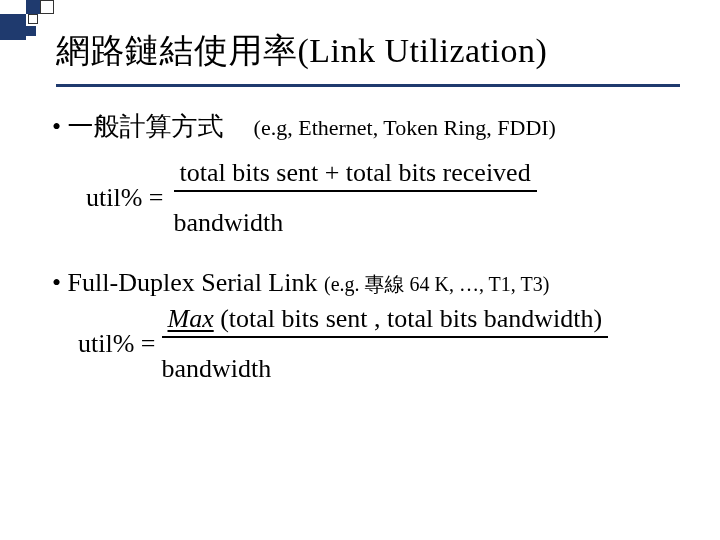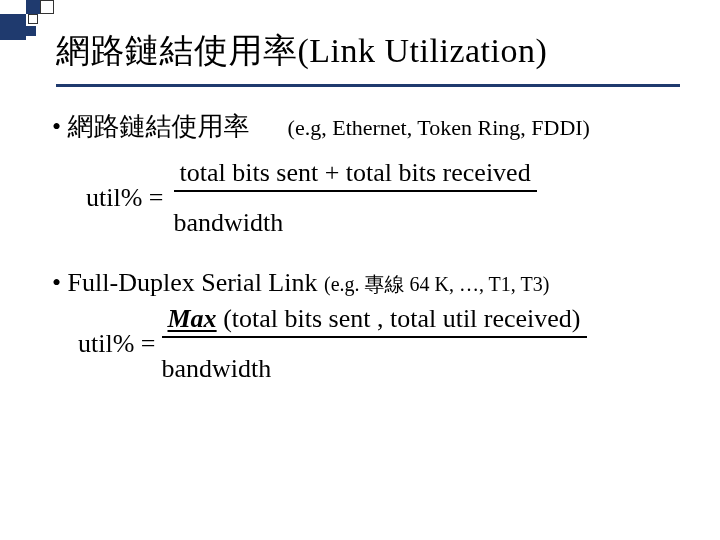--- a/index.html
+++ b/index.html
@@ -52,21 +52,21 @@
     }
     .content {
       padding: 22px 40px 0 52px;
     }
     .bullet-line {
       font-size: 26px;
       margin-bottom: 14px;
     }
     .bullet-sub {
       font-size: 22px;
-      margin-left: 12px;
+      margin-left: 4px;
     }
     .formula {
       display: flex;
       align-items: center;
       margin: 6px 0 30px 34px;
       font-size: 26px;
     }
     .formula .lhs {
       white-space: nowrap;
       padding-right: 10px;
@@ -86,21 +86,20 @@
       border-top: 2px solid #000;
     }
     .fraction .denom {
       padding-top: 16px;
       white-space: nowrap;
     }
     .italic-max {
       font-style: italic;
       text-decoration: underline;
       text-underline-offset: 3px;
-      font-weight: bold;
     }
     .bullet2 {
       font-size: 26px;
       margin-bottom: 2px;
     }
     .bullet2-sub {
       font-size: 20px;
     }
     .formula2 {
       display: flex;
@@ -124,21 +123,21 @@
   <div class="sq outline2"></div>
 </div>
 
 <div class="title-row">
   <span class="title-text">網路鏈結使用率(Link Utilization)</span>
 </div>
 
 <div class="content">
 
   <div class="bullet-line">
-    <span>• 網路鏈結使用率</span>
+    <span>• 一般計算方式</span>
     &nbsp;&nbsp;
     <span class="bullet-sub">(e.g, Ethernet, Token Ring, FDDI)</span>
   </div>
 
   <div class="formula">
     <span class="lhs">util%  =</span>
     <span class="fraction">
       <span class="numer">total bits sent + total bits received</span>
       <span class="hline"></span>
       <span class="denom">bandwidth</span>
@@ -147,20 +146,20 @@
 
   <div class="bullet2">
     <span>• Full-Duplex Serial Link</span>
     <span class="bullet2-sub">(e.g. 專線  64 K, …, T1, T3)</span>
   </div>
 
   <div class="formula2">
     <span class="lhs">util% =</span>
     <span class="fraction">
       <span class="numer">
-        <span class="italic-max">Max</span><span> (total bits sent , total util received)</span>
+        <span class="italic-max">Max</span><span> (total bits sent , total bits bandwidth)</span>
       </span>
       <span class="hline"></span>
       <span class="denom">bandwidth</span>
     </span>
   </div>
 
 </div>
 
 </body></html>

